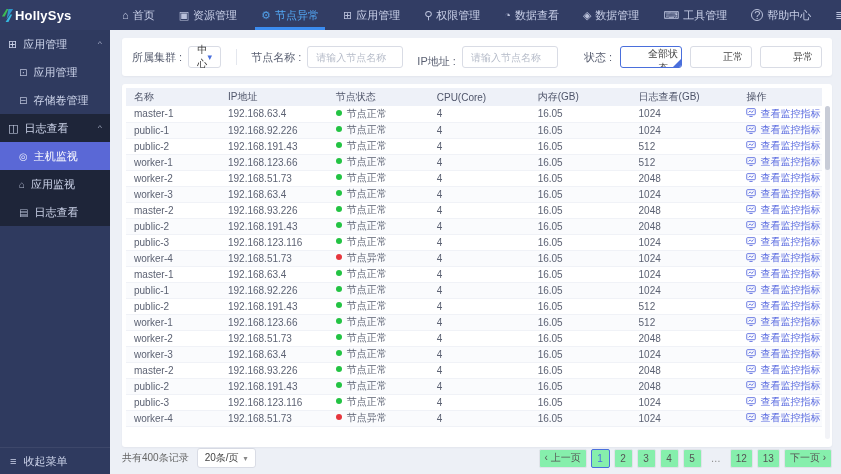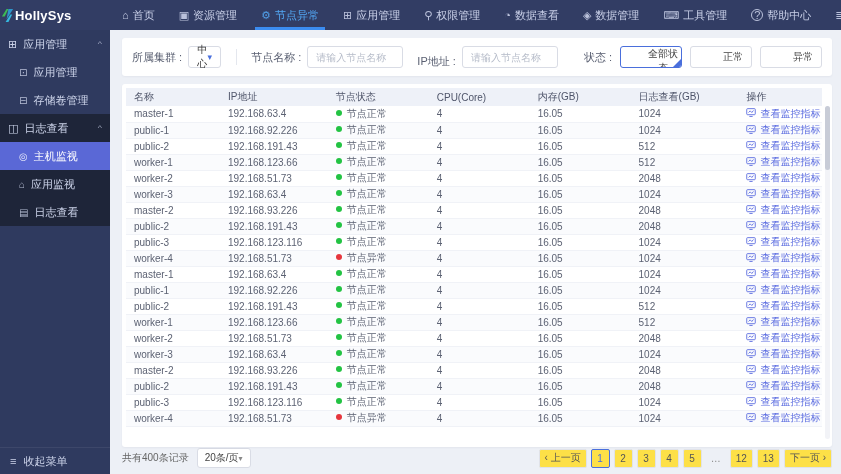--- a/index.html
+++ b/index.html
@@ -50,24 +50,24 @@
   tbody tr:nth-child(even) { background:#fafbfd; }
   .dot { display:inline-block; width:6px; height:6px; border-radius:50%; margin-right:5px; vertical-align:1px; }
   .dot.normal { background:#23c343; }
   .dot.abnormal { background:#e6363d; }
   .op-link { color:#5b6ce0; display:inline-flex; align-items:center; gap:4px; cursor:pointer; }
   .vscroll { position:absolute; right:2px; top:22px; bottom:8px; width:5px; background:#f2f3f7; border-radius:3px; }
   .vscroll-thumb { position:absolute; top:0; left:0; width:5px; height:64px; background:#c8ccd7; border-radius:3px; cursor:grab; }
 
   
   .footer { flex:none; display:flex; align-items:center; padding-top:1px; font-size:10px; color:#666; }
-  .page-size { height:20px; border:1px solid #d9dce5; border-radius:3px; background:#fff; display:inline-flex; align-items:center; padding:0 7px; margin-left:8px; cursor:pointer; color:#444; }
+  .page-size { height:20px; border:1px solid #d9dce5; border-radius:3px; background:#fff; display:inline-flex; align-items:center; gap:5px; padding:0 7px; margin-left:8px; cursor:pointer; color:#444; }
   .page-size .caret { font-size:8px; color:#888; }
   .pagination { margin-left:auto; display:flex; align-items:center; gap:4px; }
-  .page-btn { min-width:19px; height:19px; border:1px solid #e0e2e9; background:#fde047; border-radius:2px; display:inline-flex; align-items:center; justify-content:center; padding:0 5px; color:#555; cursor:pointer; font-size:10px; }
+  .page-btn { min-width:19px; height:19px; border:1px solid #e0e2e9; background:#86efac; border-radius:2px; display:inline-flex; align-items:center; justify-content:center; padding:0 5px; color:#555; cursor:pointer; font-size:10px; }
   .page-btn.active { color:#4a6fdc; border-color:#4a6fdc; }
   .page-ellipsis { border:none; background:transparent; color:#888; min-width:12px; }
 </style>
 </head>
 <body>
 
 <div class="navbar">
   <div class="logo">
     <svg width="15" height="15" viewBox="0 0 16 16">
       <polygon points="2,9 7,1 9,1 5,9" fill="#3dba55"></polygon>

